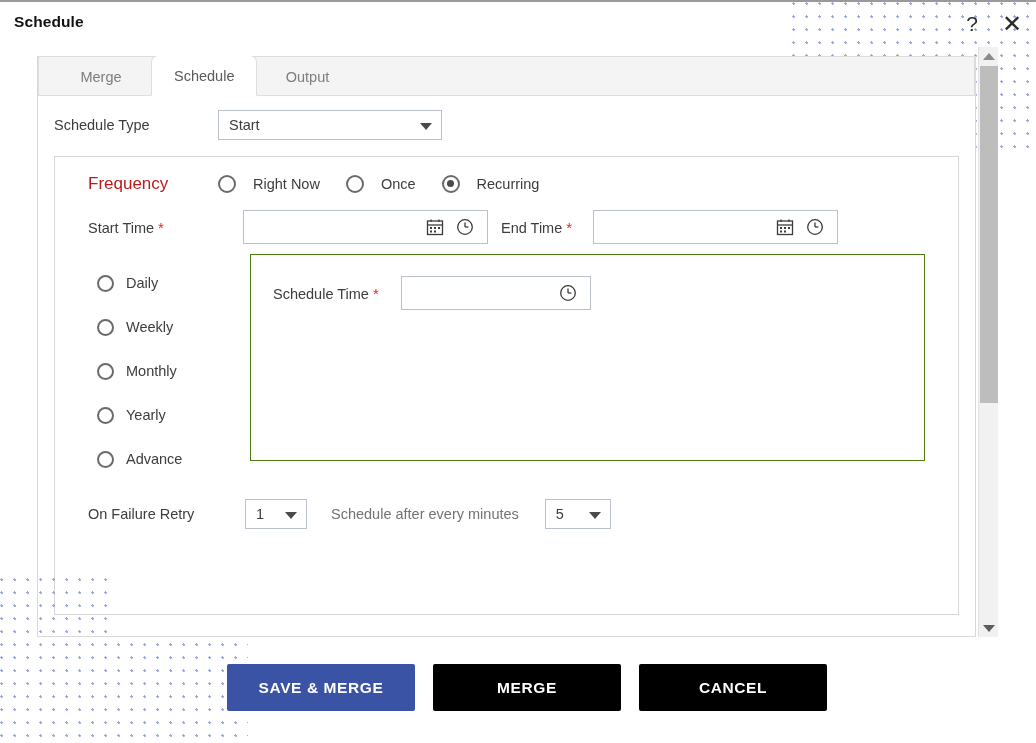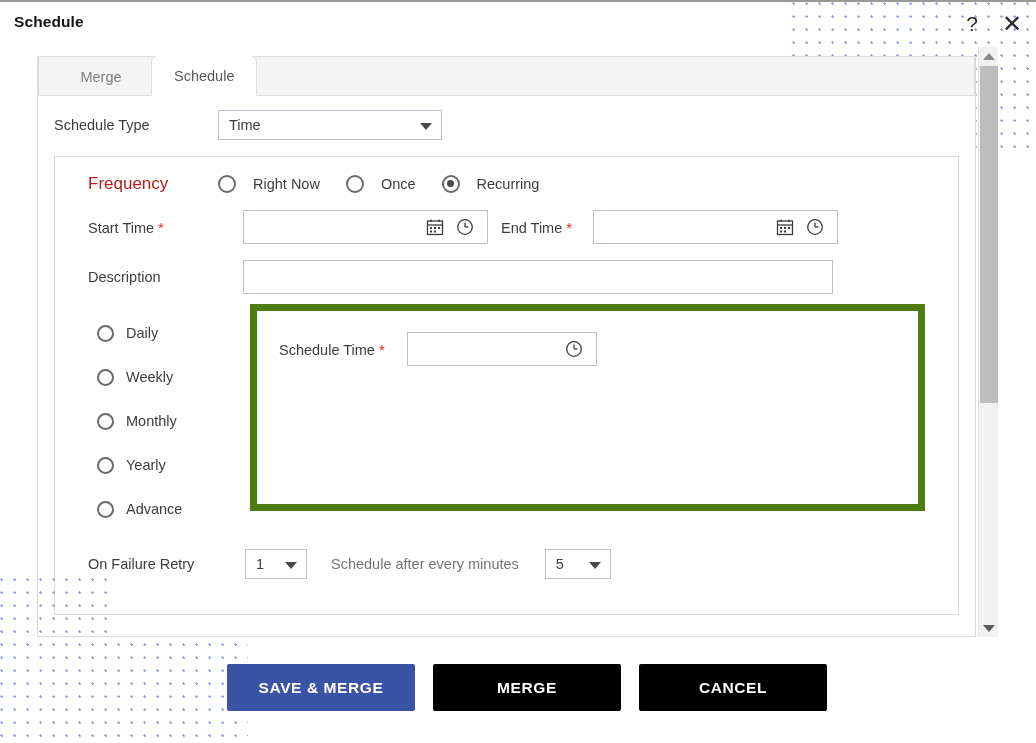--- a/index.html
+++ b/index.html
@@ -244,21 +244,21 @@
     height: 44px;
     font-size: 14.5px;
     color: #3d3d3d;
     cursor: pointer;
   }
   .pattern-item .radio { margin-right: 12px; }
 
   #schedule-time-panel {
     width: 675px;
     height: 207px;
-    border: 7px solid #4d7c0f;
+    border: 1px solid #4d7c0f;
     background: #ffffff;
     position: relative;
   }
   #schedule-time-row {
     padding: 21px 0 0 22px;
     display: flex; align-items: center;
   }
   #schedule-time-label { font-size: 14.5px; color: #3d3d3d; }
   #schedule-time-field {
     position: relative;
@@ -353,28 +353,31 @@
 
   <div id="dialog-body">
 
     <div id="tabbar">
       <div class="tab">
         <span>Merge</span>
       </div>
       <div class="tab active">
         <span>Schedule</span>
       </div>
+      <div class="tab">
+        <span>Output</span>
+      </div>
     </div>
 
     <div id="tab-content">
 
       <div class="row" id="schedule-type-row">
         <div class="field-label" id="schedule-type-label">Schedule Type</div>
         <div class="select-box" style="width:224px;">
-          <span>Time</span>
+          <span>Start</span>
           <span class="caret"></span>
         </div>
       </div>
 
       <div id="frequency-group">
 
         <div class="row" id="frequency-row">
           <div id="frequency-label">Frequency</div>
           <div class="radio-item">
             <span class="radio big"></span>
@@ -438,24 +441,20 @@
             <span class="icon-btn icon-clk">
               <svg viewBox="0 0 18 18" width="18" height="18">
                 <circle cx="9" cy="9" r="7.3" fill="none" stroke="#3b3b3b" stroke-width="1.3"></circle>
                 <line x1="9" y1="4.6" x2="9" y2="9" stroke="#3b3b3b" stroke-width="1.3"></line>
                 <line x1="9" y1="9" x2="12.4" y2="9" stroke="#3b3b3b" stroke-width="1.3"></line>
               </svg>
             </span>
           </div>
         </div>
 
-        <div class="row" id="desc-row">
-          <div class="field-label" id="desc-label">Description</div>
-          <input class="text-input" id="description-input" type="text" value="" style="">
-        </div>
 
 
         <div id="pattern-area">
           <div id="pattern-list">
             <div class="pattern-item">
               <span class="radio"></span>
               <span>Daily</span>
             </div>
             <div class="pattern-item">
               <span class="radio"></span>

